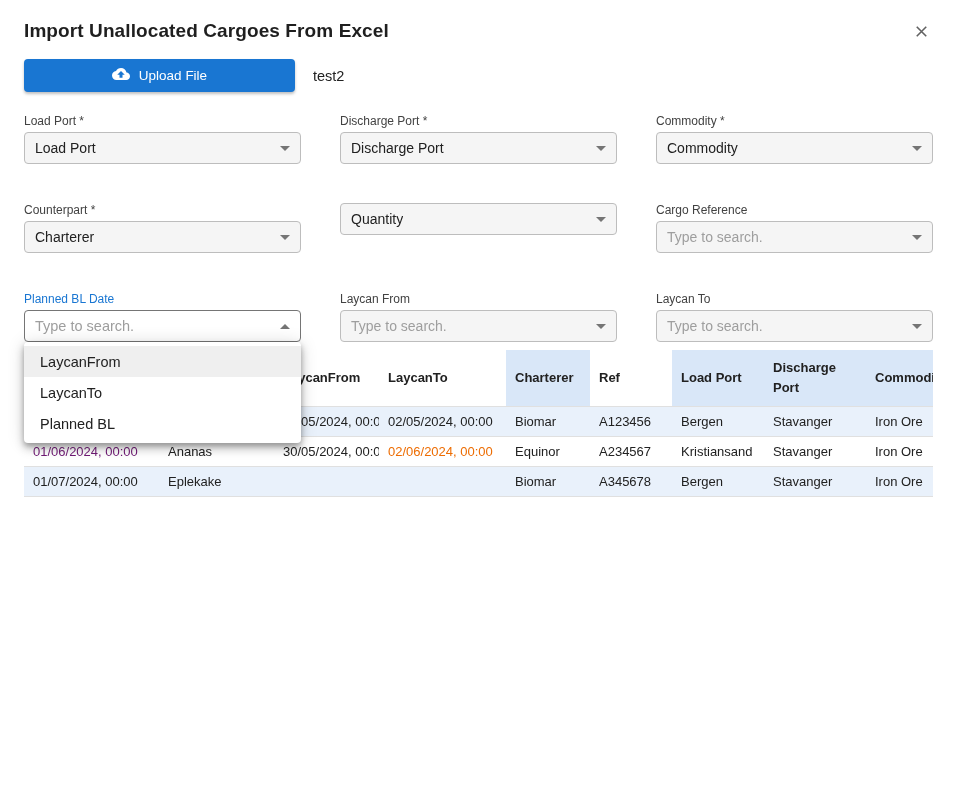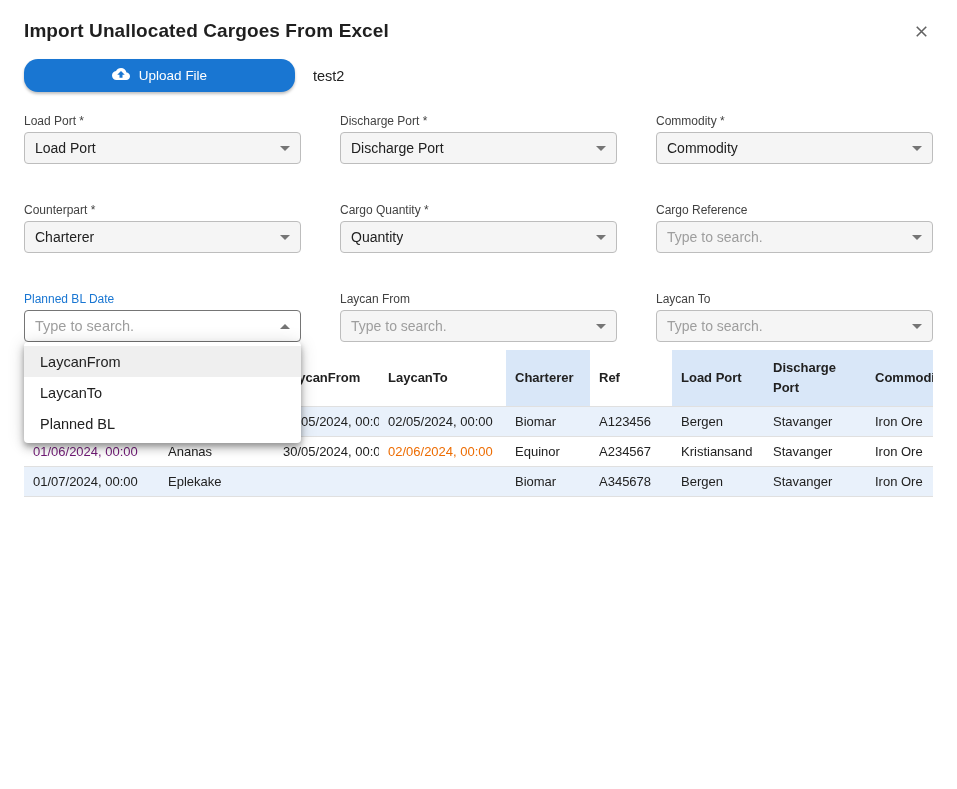--- a/index.html
+++ b/index.html
@@ -19,21 +19,21 @@
   
   .dialog-header { display: flex; justify-content: space-between; align-items: flex-start; }
   .title { font-size: 19px; font-weight: 700; color: #1f1f1f; letter-spacing: .1px; }
   .close-btn { background: none; border: none; cursor: pointer; padding: 2px; line-height: 0; }
 
   
   .upload-row { margin-top: 16px; display: flex; align-items: center; gap: 18px; }
   .upload-btn {
     width: 271px; height: 33px;
     background: #1976d2; color: #fff;
-    border: none; border-radius: 14px;
+    border: none; border-radius: 4px;
     display: flex; align-items: center; justify-content: center; gap: 9px;
     font-family: "Liberation Sans", sans-serif;
     font-size: 13.5px; font-weight: 500;
     box-shadow: 0 2px 3px rgba(0,0,0,.25);
     cursor: pointer;
   }
   .file-name { font-size: 14.5px; color: #212121; }
 
   
   .form-grid {
@@ -196,21 +196,20 @@
 
     <div class="field">
       <label>Counterpart *</label>
       <div class="control">
         <span class="value">Charterer</span>
         <span class="caret"></span>
       </div>
     </div>
 
     <div class="field">
-      <label>Cargo Quantity *</label>
       <div class="control">
         <span class="value">Quantity</span>
         <span class="caret"></span>
       </div>
     </div>
 
     <div class="field">
       <label>Cargo Reference</label>
       <div class="control">
         <span class="value placeholder">Type to search.</span>

